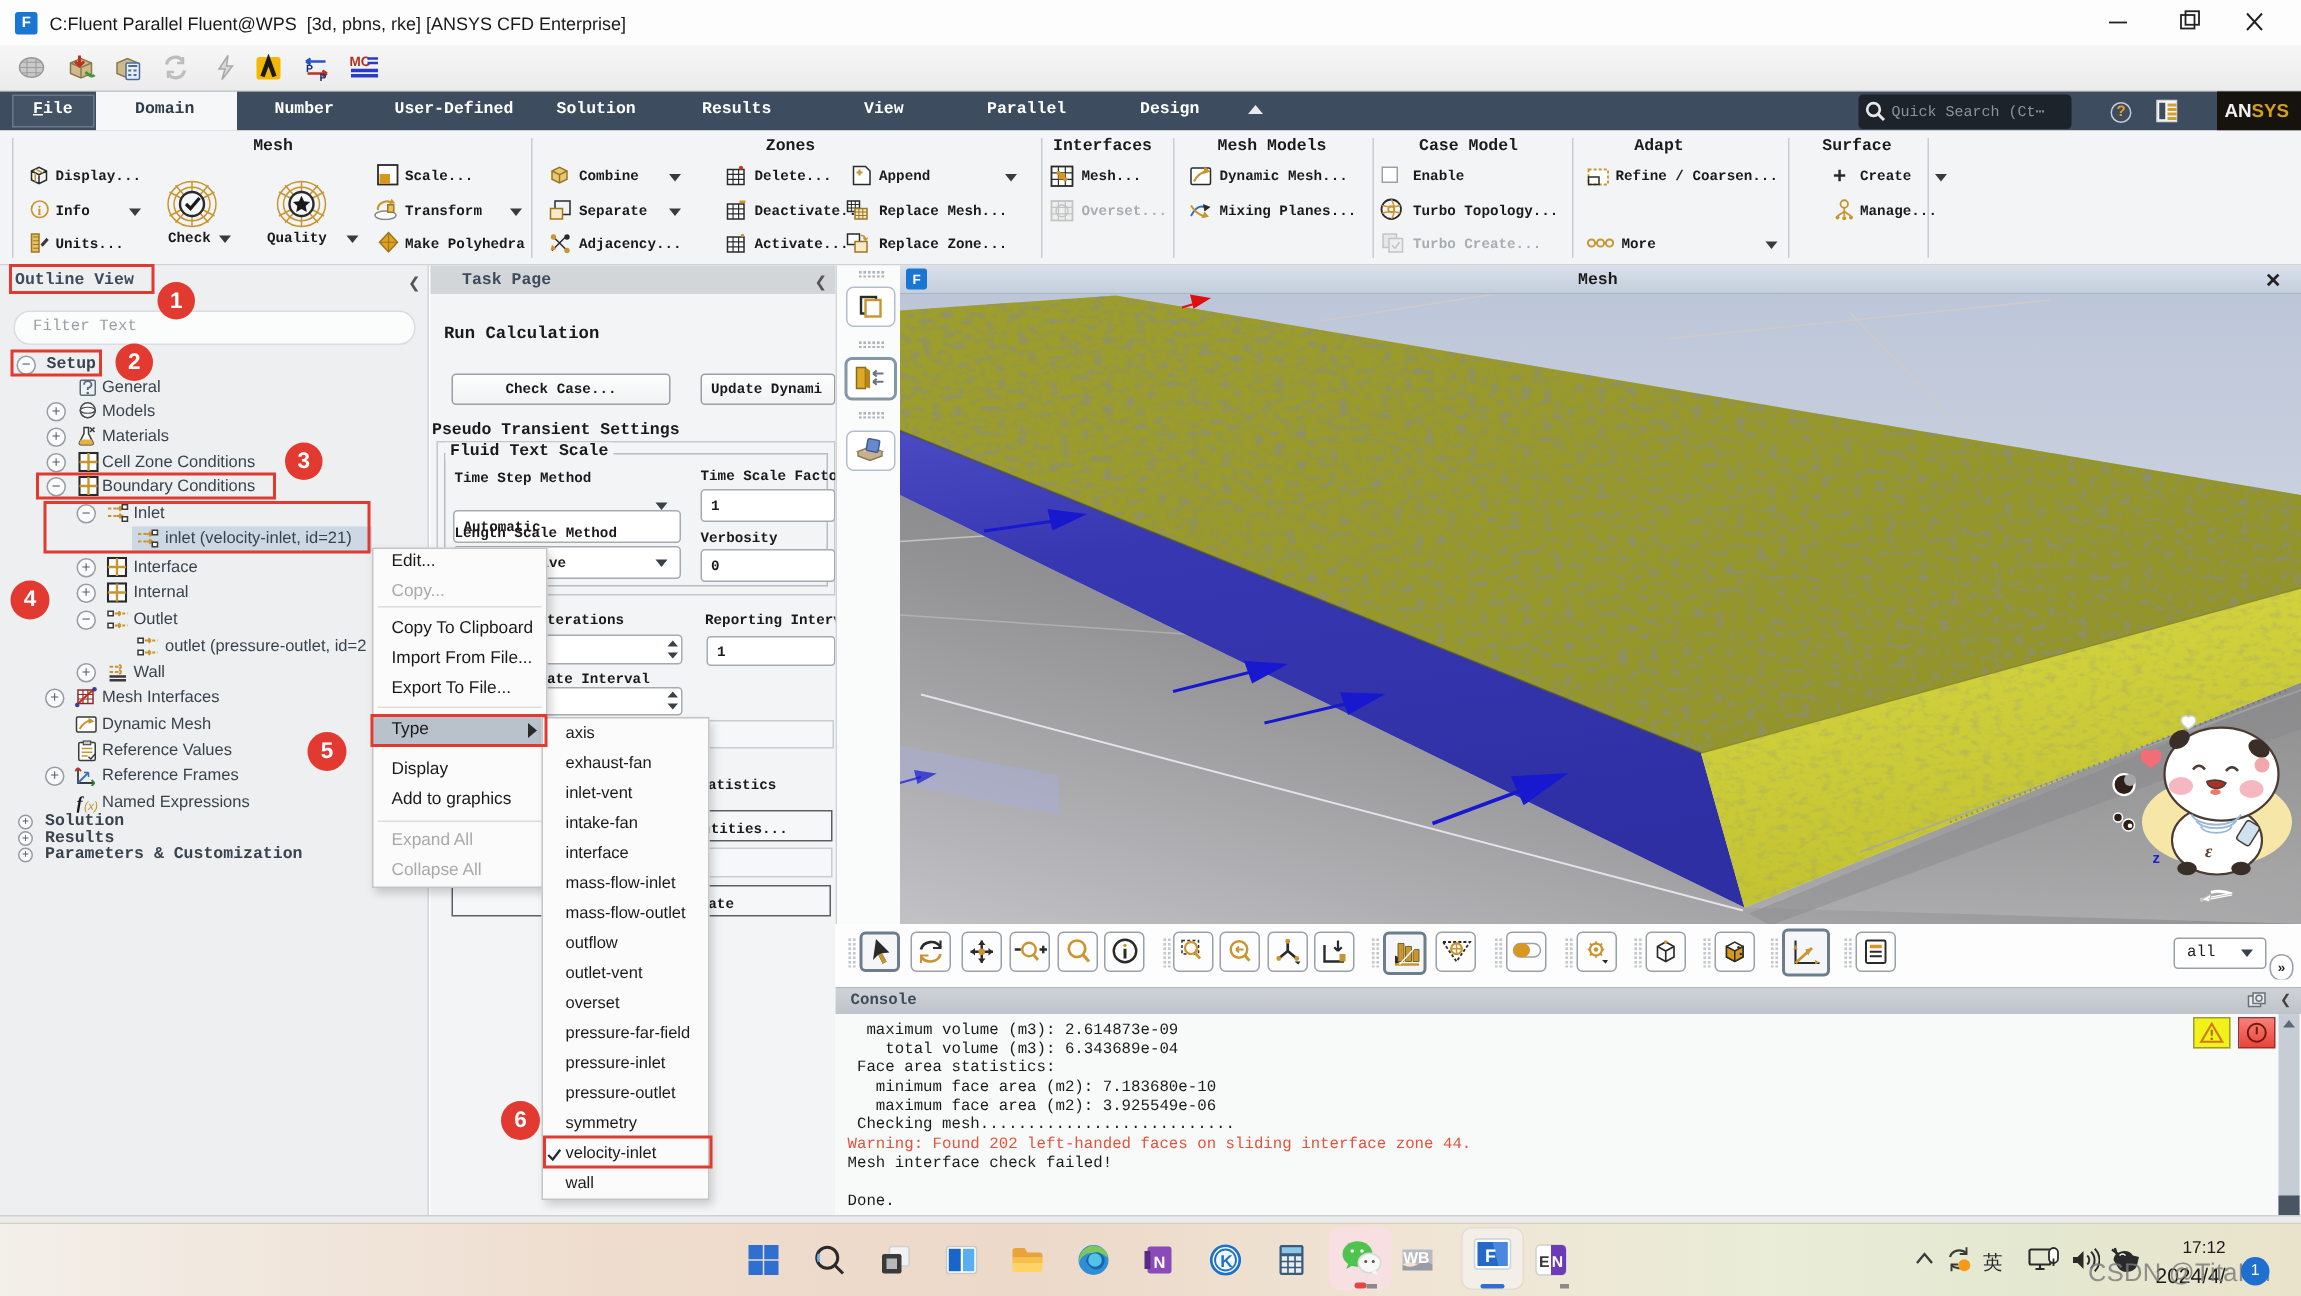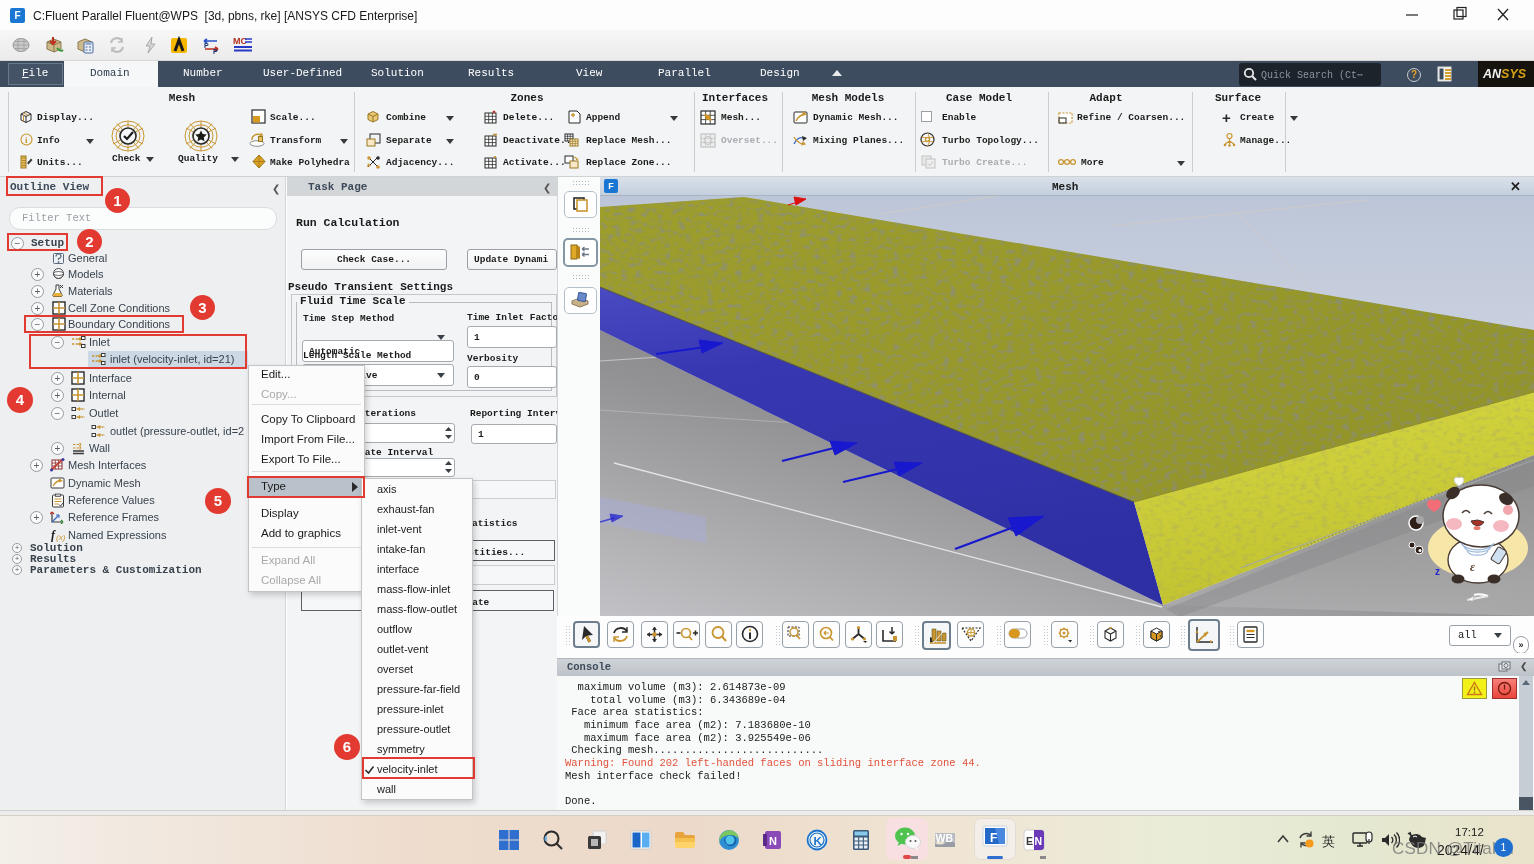--- a/index.html
+++ b/index.html
@@ -1,20 +1,20 @@
 <!DOCTYPE html>
 <html><head><meta charset="utf-8"><style>
 *{margin:0;padding:0;box-sizing:border-box}
 html,body{width:1534px;height:864px;overflow:hidden}
 body{font-family:"Liberation Sans",sans-serif;position:relative;background:#fff;font-size:12px;color:#111}
 .abs{position:absolute}
 .mono{font-family:"Liberation Mono",monospace}
 .b{font-weight:bold}
 svg{display:block}
-.tabtxt{color:#fff;font-family:"Liberation Mono",monospace;font-weight:normal;font-size:11px}
+.tabtxt{color:#fff;font-family:"Liberation Mono",monospace;font-weight:bold;font-size:11px}
 .ic{position:absolute}
 .rlab{position:absolute;font-family:"Liberation Mono",monospace;font-weight:bold;font-size:11px;color:#1a1a1a;transform:translateX(-50%)}
 .ritm{position:absolute;font-family:"Liberation Mono",monospace;font-size:9.5px;font-weight:bold;color:#1a1a1a;white-space:nowrap}
 .ritm.gray{color:#a8adb2}
 .vsep{position:absolute;width:1px;background:#c9ccd0;top:92px;height:80px}
 .btn{position:absolute;background:linear-gradient(#fdfdfd,#f1f2f3);border:1px solid #9aa0a6;border-radius:3px;font-family:"Liberation Mono",monospace;font-size:9.5px;font-weight:bold;color:#1a1a1a;text-align:center;overflow:hidden}
 .inp{position:absolute;background:#fff;border:1px solid #a6abb0;border-radius:3px;font-family:"Liberation Mono",monospace;font-size:9.5px;font-weight:bold;color:#1a1a1a;padding-left:6px;overflow:hidden}
 .lbl{position:absolute;font-family:"Liberation Mono",monospace;font-size:9.5px;font-weight:bold;color:#1a1a1a;white-space:nowrap}
 .tb{position:absolute;width:27px;height:27px;top:621px;background:#fdfdfd;border:1px solid #98a0a8;border-radius:4px}
 .tb.sel{border:2px solid #6c7e8e;background:#f4f6f8}
@@ -98,21 +98,21 @@
     <line x1="9.2" y1="9.2" x2="13" y2="13" stroke="#e8e8e8" stroke-width="2"></line>
   </svg>
 <div class="abs mono" style="left:1261px;top:69px;font-size:10px;color:#8b939c">Quick Search (Ct⋯</div>
 <div class="abs" style="left:1407px;top:68px;width:14px;height:14px;border:1.5px solid #c8ccd0;border-radius:50%;color:#e8a020;font-size:10px;font-weight:bold;text-align:center;line-height:12px">?</div>
 <svg class="abs" style="left:1437px;top:66px" width="17" height="16" viewBox="0 0 17 16">
     <rect x="1" y="1" width="13" height="14" fill="#f8f8f8" stroke="#d8d8d8"></rect>
     <rect x="2.5" y="2.5" width="4" height="11" fill="#3e4c5f"></rect>
     <path d="M8 4 h6 M8 7 h6 M8 10 h6 M8 13 h6" stroke="#d0a030" stroke-width="2"></path>
   </svg>
 <div class="abs" style="left:1478px;top:61px;width:56px;height:26px;background:#16120e"></div>
-<div class="abs" style="left:1483px;top:67px;font-size:12.5px;font-weight:bold;font-style:italic"><span style="color:#f2f2f2">AN</span><span style="color:#d4a017">SYS</span></div>
+<div class="abs" style="left:1483px;top:67px;font-size:12.5px;font-weight:bold;"><span style="color:#f2f2f2">AN</span><span style="color:#d4a017">SYS</span></div>
 
 <div class="abs" style="left:0;top:87px;width:1534px;height:90px;background:#f3f4f5;border-bottom:1px solid #cfd2d5"></div>
 <div class="vsep" style="left:8px"></div>
 <div class="vsep" style="left:354px"></div>
 <div class="vsep" style="left:694px"></div>
 <div class="vsep" style="left:782px"></div>
 <div class="vsep" style="left:915px"></div>
 <div class="vsep" style="left:1048px"></div>
 <div class="vsep" style="left:1192px"></div>
 <div class="vsep" style="left:1285px"></div>
@@ -449,23 +449,23 @@
 <div class="abs" style="left:287px;top:177px;width:270px;height:633px;background:#f3f4f5"></div>
 <div class="abs" style="left:287px;top:177px;width:270px;height:19px;background:#d2d6d9"></div>
 <div class="abs mono b" style="left:308px;top:181px;font-size:11px;color:#3d4a5a">Task Page</div>
 <div class="abs" style="left:543px;top:182px;font-size:10px;color:#555">❮</div>
 <div class="abs mono b" style="left:296px;top:216px;font-size:11.5px;color:#1a1a1a">Run Calculation</div>
 <div class="btn" style="left:301px;top:249px;width:146px;height:21px;line-height:20px">Check Case...</div>
 <div class="btn" style="left:467px;top:249px;width:90px;height:21px;line-height:20px;text-align:left;padding-left:6px">Update Dynami</div>
 <div class="abs mono b" style="left:288px;top:281px;font-size:11px;color:#1a1a1a">Pseudo Transient Settings</div>
 <div class="abs" style="left:291px;top:294px;width:266px;height:103px;border:1px solid #c4c8cb"></div>
 <div class="abs" style="left:296px;top:302px;width:256px;height:89px;border:1px solid #b8bcc0"></div>
-<div class="abs mono b" style="left:297px;top:295px;font-size:11px;color:#1a1a1a;background:#f3f4f5;padding:0 3px">Fluid Time Scale</div>
+<div class="abs mono b" style="left:297px;top:295px;font-size:11px;color:#1a1a1a;background:#f3f4f5;padding:0 3px">Fluid Text Scale</div>
 <div class="lbl" style="left:303px;top:313px">Time Step Method</div>
-<div class="lbl" style="left:467px;top:312px">Time Inlet Facto</div>
+<div class="lbl" style="left:467px;top:312px">Time Scale Facto</div>
 <div class="inp" style="left:302px;top:340px;width:152px;height:22px;line-height:21px">Automatic</div>
 <div class="abs" style="left:437px;top:335px;width:0;height:0;border-left:4px solid transparent;border-right:4px solid transparent;border-top:5px solid #3a4048"></div>
 <div class="inp" style="left:467px;top:326px;width:90px;height:22px;line-height:21px">1</div>
 <div class="lbl" style="left:303px;top:350px">Length Scale Method</div>
 <div class="lbl" style="left:467px;top:353px">Verbosity</div>
 <div class="inp" style="left:302px;top:364px;width:152px;height:22px;line-height:21px">Conservative</div>
 <div class="abs" style="left:437px;top:373px;width:0;height:0;border-left:4px solid transparent;border-right:4px solid transparent;border-top:5px solid #3a4048"></div>
 <div class="inp" style="left:467px;top:366px;width:90px;height:22px;line-height:21px">0</div>
 <div class="lbl" style="left:302px;top:408px">Number of Iterations</div>
 <div class="lbl" style="left:470px;top:408px">Reporting Interval</div>

